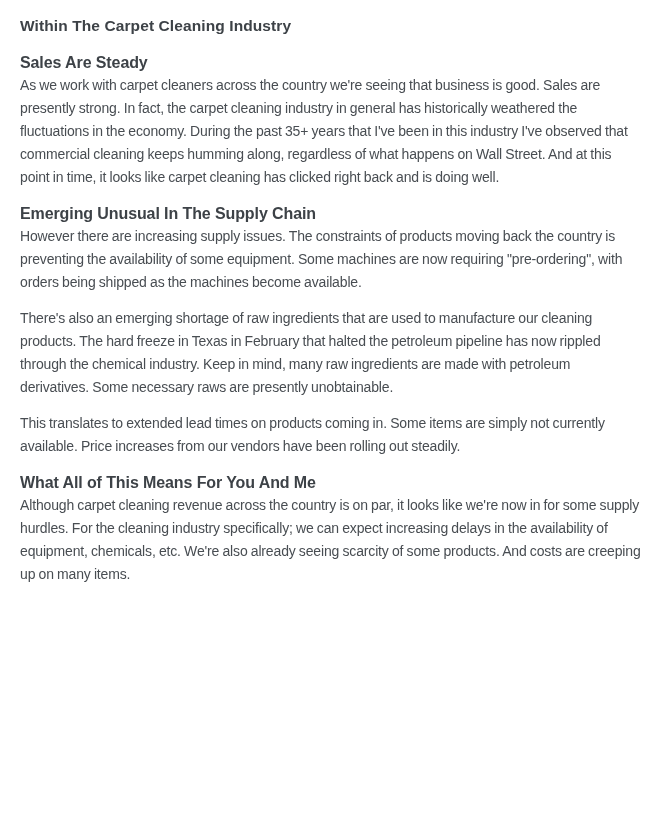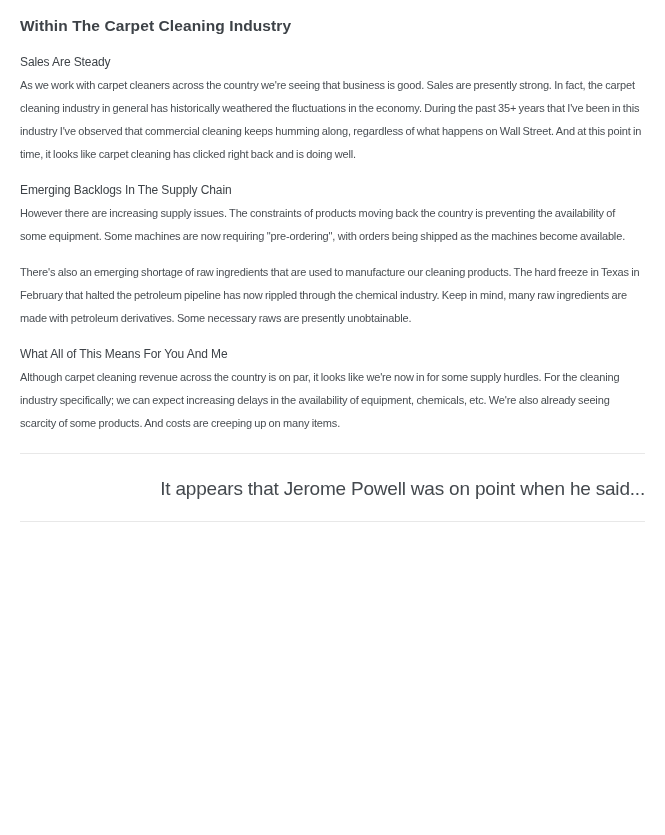--- a/index.html
+++ b/index.html
@@ -24,29 +24,29 @@
   }
   .article-title {
     font-size: 15.5px;
     line-height: 24px;
     font-weight: 700;
     color: #3d4247;
     margin: 0 0 13px 0;
     letter-spacing: 0.1px;
   }
   .section-heading {
-    font-size: 12px;
+    font-size: 16px;
     line-height: 23px;
-    font-weight: 400;
+    font-weight: 700;
     color: #3d4247;
     margin: 11px 0 0 0;
     letter-spacing: -0.1px;
   }
   .body-para {
-    font-size: 11px;
+    font-size: 14px;
     line-height: 23px;
     margin: 0 0 13px 0;
     color: #484d52;
     letter-spacing: -0.15px;
     word-spacing: -0.5px;
     max-width: 622px;
   }
   .divider {
     border: 0;
     border-top: 1px solid #e8e8e8;
@@ -74,23 +74,24 @@
 <main class="page">
 
   <h1 class="article-title">Within The Carpet Cleaning Industry</h1>
 
   <section>
     <h2 class="section-heading">Sales Are Steady</h2>
     <p class="body-para">As we work with carpet cleaners across the country we're seeing that business is good. Sales are presently strong. In fact, the carpet cleaning industry in general has historically weathered the fluctuations in the economy. During the past 35+ years that I've been in this industry I've observed that commercial cleaning keeps humming along, regardless of what happens on Wall Street. And at this point in time, it looks like carpet cleaning has clicked right back and is doing well.</p>
   </section>
 
   <section>
-    <h2 class="section-heading">Emerging Backlogs In The Supply Chain</h2>
+    <h2 class="section-heading">Emerging Unusual In The Supply Chain</h2>
     <p class="body-para">However there are increasing supply issues. The constraints of products moving back the country is preventing the availability of some equipment. Some machines are now requiring "pre-ordering", with orders being shipped as the machines become available.</p>
     <p class="body-para">There's also an emerging shortage of raw ingredients that are used to manufacture our cleaning products. The hard freeze in Texas in February that halted the petroleum pipeline has now rippled through the chemical industry. Keep in mind, many raw ingredients are made with petroleum derivatives. Some necessary raws are presently unobtainable.</p>
+    <p class="body-para">This translates to extended lead times on products coming in. Some items are simply not currently available. Price increases from our vendors have been rolling out steadily.</p>
   </section>
 
   <section>
     <h2 class="section-heading">What All of This Means For You And Me</h2>
     <p class="body-para">Although carpet cleaning revenue across the country is on par, it looks like we're now in for some supply hurdles. For the cleaning industry specifically; we can expect increasing delays in the availability of equipment, chemicals, etc. We're also already seeing scarcity of some products. And costs are creeping up on many items.</p>
   </section>
 
   <hr class="divider">
 
   <blockquote class="pull-quote">

